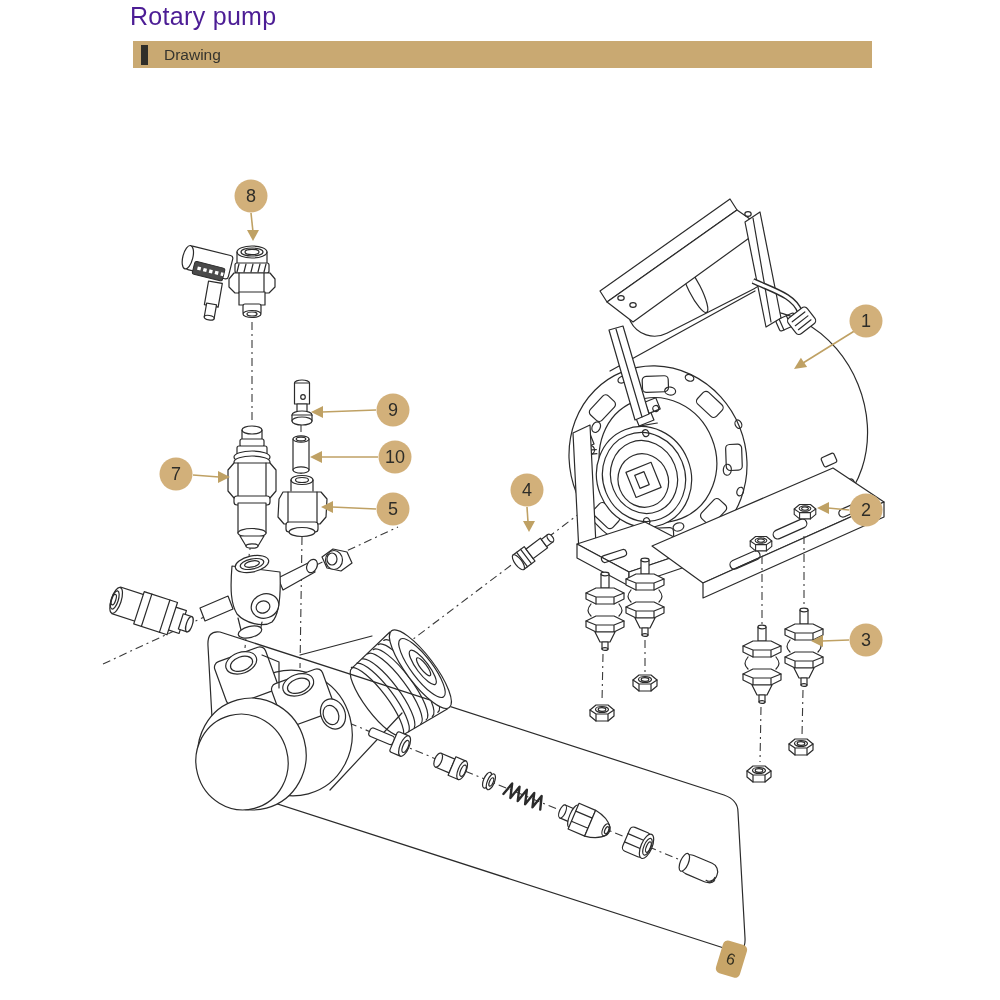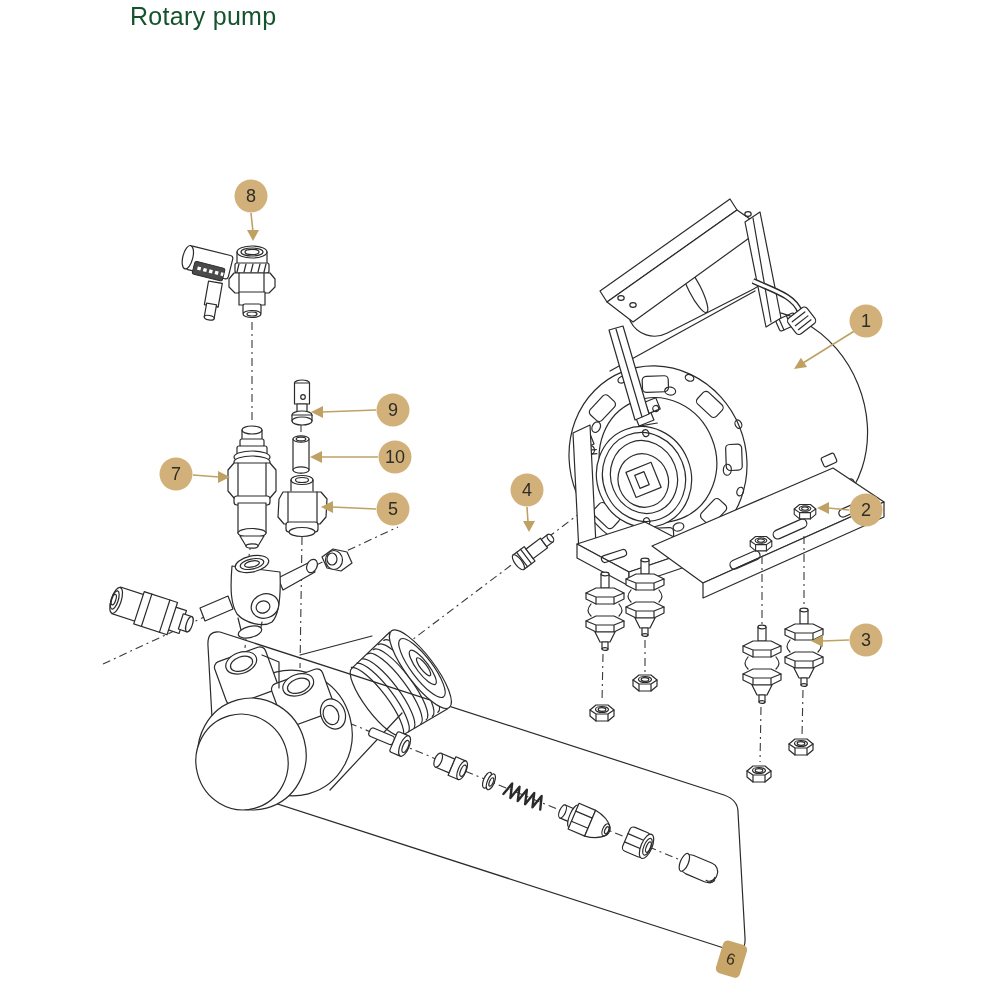--- a/index.html
+++ b/index.html
@@ -1,39 +1,43 @@
 <!DOCTYPE html>
 <html><head>
 <meta charset="utf-8">
 <style>
   html,body{margin:0;padding:0;background:#fff;}
   #stage{position:relative;width:1000px;height:1000px;background:#fff;overflow:hidden;
          font-family:"Liberation Sans",sans-serif;}
   #page-title{position:absolute;left:130px;top:2px;font-size:25px;letter-spacing:.3px;
-              color:#14532d;font-weight:400;}
+              color:#4c1d95;font-weight:400;}
   #drawing-bar{position:absolute;left:133px;top:41px;width:739px;height:27px;
                background:#C9A972;display:flex;align-items:center;}
   #drawing-bar .tick{width:7px;height:20px;background:#2F2E29;margin-left:8px;}
   #drawing-bar .lbl{margin-left:16px;font-size:15.5px;color:#35342E;font-weight:500;}
   svg{position:absolute;left:0;top:0;}
   .ln{fill:none;stroke:#2b2b2b;stroke-width:1.2;stroke-linejoin:round;stroke-linecap:round;}
   .wh{fill:#ffffff;stroke:#2b2b2b;stroke-width:1.2;stroke-linejoin:round;}
   .dd{fill:none;stroke:#3a3a3a;stroke-width:1.1;stroke-dasharray:8 4 2 4;}
   .cl{fill:none;stroke:#BFA164;stroke-width:1.6;}
   .ar{fill:#BFA164;stroke:none;}
   .bub{fill:#D2B07A;stroke:none;}
   .num{font-family:"Liberation Sans",sans-serif;font-size:18px;font-weight:500;fill:#2e2d28;
        text-anchor:middle;}
   .dk{fill:#4a4a4a;stroke:#2b2b2b;stroke-width:1;}
 </style>
 </head>
 <body>
 
 <div id="stage">
   <div id="page-title">Rotary pump</div>
+  <div id="drawing-bar">
+    <div class="tick"></div>
+    <div class="lbl">Drawing</div>
+  </div>
 
   <svg width="1000" height="1000" viewBox="0 0 1000 1000">
     <defs>
       <g id="damper">
         <rect x="-4" y="0" width="8" height="14" class="wh"></rect>
         <ellipse cx="0" cy="0" rx="4" ry="1.8" class="wh"></ellipse>
         <path class="wh" d="M-19,19 L-9,14 L9,14 L19,19 L19,25 L9,30 L-9,30 L-19,25 Z"></path>
         <path class="ln" d="M-19,19 L-9,23 L9,23 L19,19 M-9,23 L-9,30 M9,23 L9,30"></path>
         <path class="ln" d="M-14,30 C-18,35 -18,38 -14,42 M14,30 C18,35 18,38 14,42"></path>
         <path class="wh" d="M-19,47 L-9,42 L9,42 L19,47 L19,53 L9,58 L-9,58 L-19,53 Z"></path>

